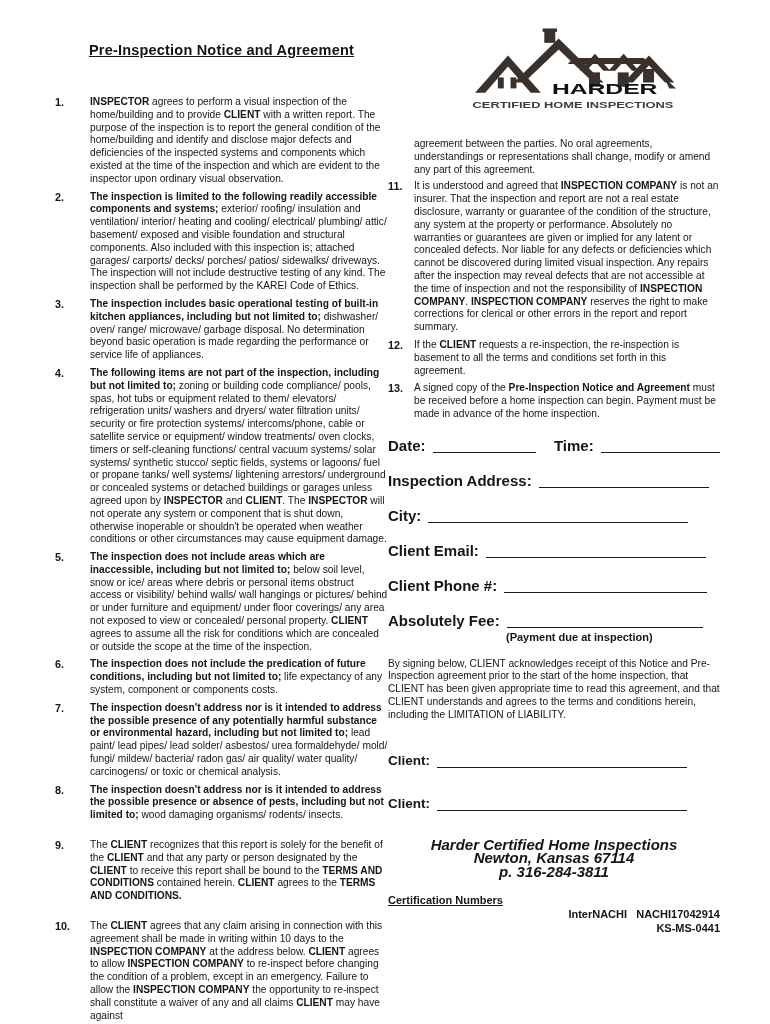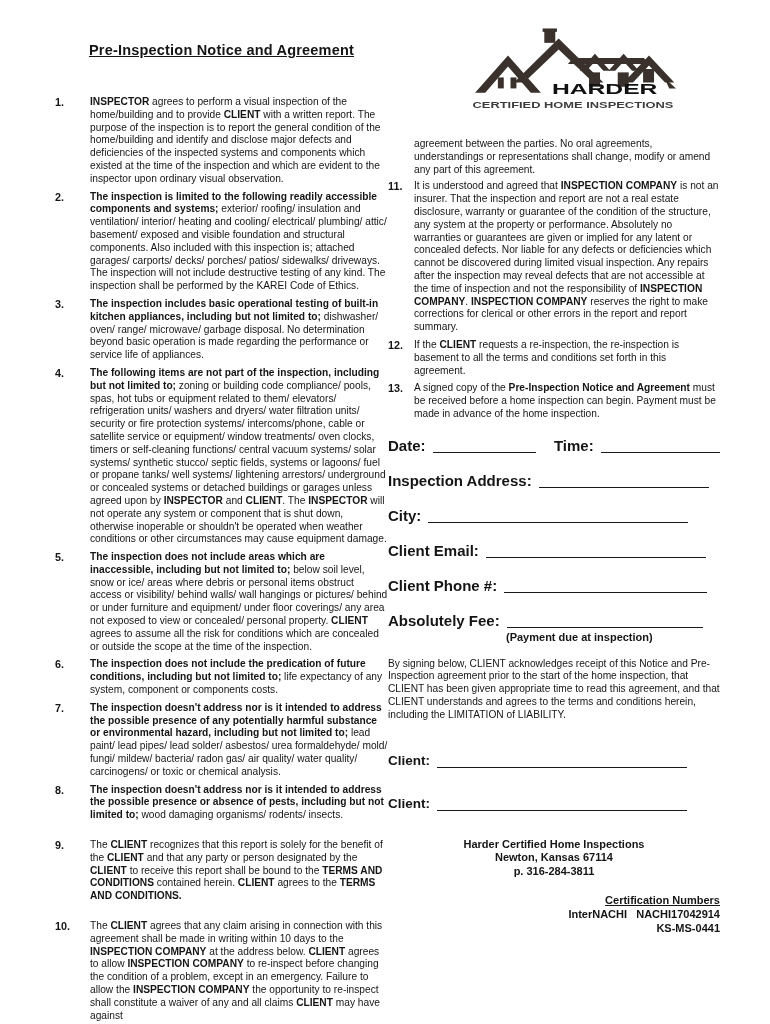--- a/index.html
+++ b/index.html
@@ -34,23 +34,23 @@
   .w-city{width:260px;}
   .w-email{width:220px;}
   .w-phone{width:203px;}
   .w-fee{width:196px;}
   .fee-row{margin-bottom:3px;}
   .note{font-weight:bold;font-size:11px;margin-left:118px;margin-bottom:14px;}
   .sign-par{margin-top:10px;margin-bottom:30px;}
   .sig-row{display:flex;align-items:flex-end;font-weight:bold;font-size:13.5px;margin-bottom:27px;}
   .sig-row .f-line{width:250px;}
   
-  .footer{text-align:center;font-weight:bold;font-size:11px;line-height:13.5px;}
+  .footer{text-align:center;font-weight:bold;font-size:15px;line-height:13.5px;font-style:italic;}
   .cert{margin-top:15px;font-weight:bold;font-size:11px;line-height:14px;}
-  .cert .head{text-decoration:underline;text-align:right;}
+  .cert .head{text-decoration:underline;}
   .cert .cert-line{white-space:pre-wrap;text-align:right;}
   
   .logo{position:absolute;left:470px;top:20px;width:206px;height:98px;}
   .logo svg{width:100%;height:100%;}
 </style>
 </head>
 <body>
 
 <div class="page">
 

